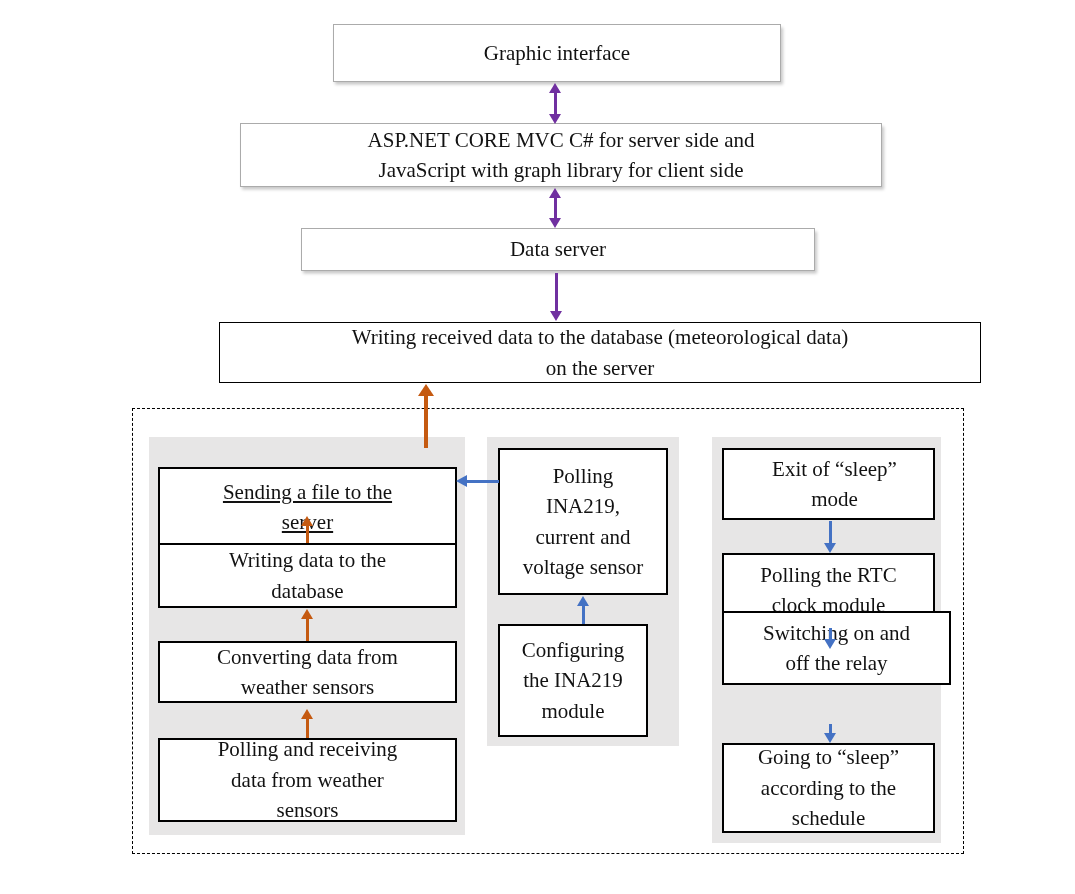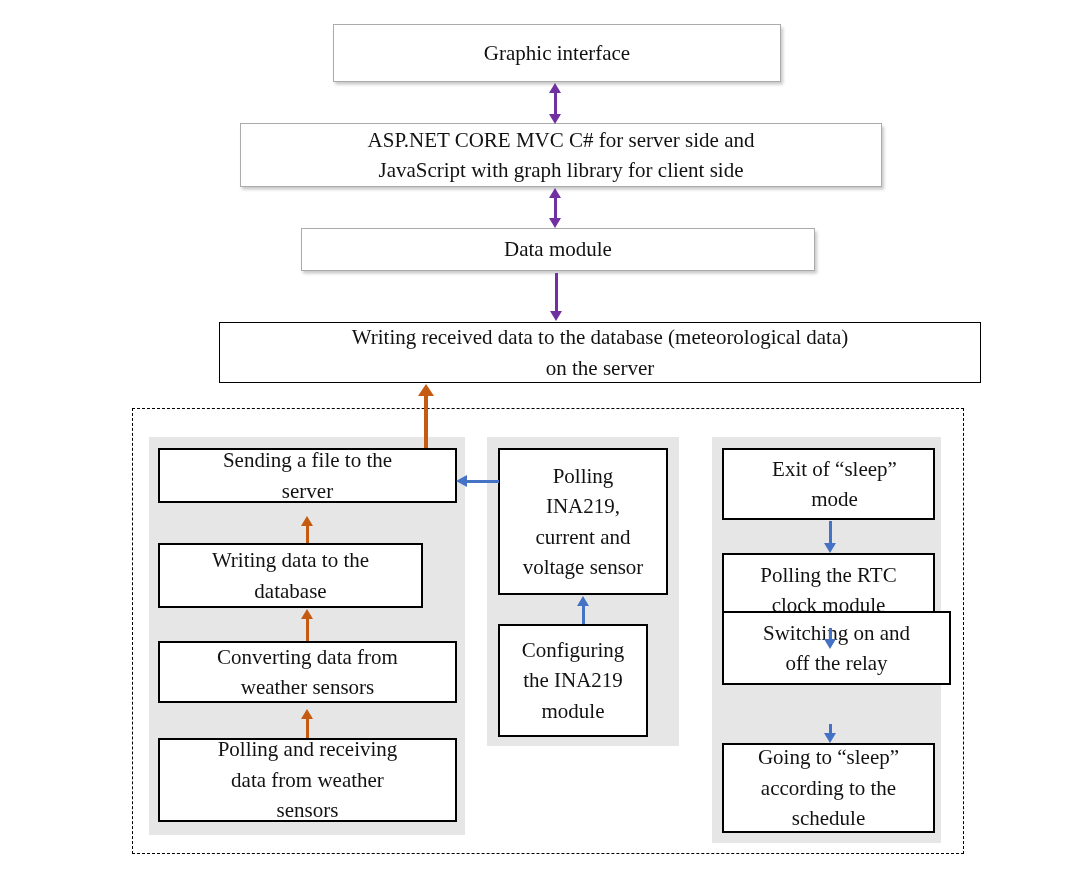--- a/index.html
+++ b/index.html
@@ -43,32 +43,32 @@
 </style>
 </head>
 <body>
 
 <div class="canvas">
 
   <div class="node round" style="left:333px;top:24px;width:448px;height:58px;">Graphic interface</div>
 
   <div class="node round" style="left:240px;top:123px;width:642px;height:64px;">ASP.NET CORE MVC C# for server side and<br>JavaScript with graph library for client side</div>
 
-  <div class="node round" style="left:301px;top:228px;width:514px;height:43px;">Data module</div>
+  <div class="node round" style="left:301px;top:228px;width:514px;height:43px;">Data server</div>
 
   <div class="node bigsq" style="left:219px;top:322px;width:762px;height:61px;">Writing received data to the database (meteorological data)<br>on the server</div>
 
   <div class="dashed" style="left:132px;top:408px;width:830px;height:444px;"></div>
 
   <div class="panel" style="left:149px;top:437px;width:316px;height:398px;"></div>
   <div class="panel" style="left:487px;top:437px;width:192px;height:309px;"></div>
   <div class="panel" style="left:712px;top:437px;width:229px;height:406px;"></div>
 
-  <div class="node sq" style="left:158px;top:448px;width:299px;height:55px;">Sending a file to the<br>server</div>
-  <div class="node sq" style="left:158px;top:543px;width:265px;height:65px;">Writing data to the<br>database</div>
+  <div class="node sq" style="left:158px;top:467px;width:299px;height:80px;text-decoration:underline;">Sending a file to the<br>server</div>
+  <div class="node sq" style="left:158px;top:543px;width:299px;height:65px;">Writing data to the<br>database</div>
   <div class="node sq" style="left:158px;top:641px;width:299px;height:62px;">Converting data from<br>weather sensors</div>
   <div class="node sq" style="left:158px;top:738px;width:299px;height:84px;">Polling and receiving<br>data from weather<br>sensors</div>
 
   <div class="node sq" style="left:498px;top:448px;width:170px;height:147px;">Polling<br>INA219,<br>current and<br>voltage sensor</div>
   <div class="node sq" style="left:498px;top:624px;width:150px;height:113px;">Configuring<br>the INA219<br>module</div>
 
   <div class="node sq" style="left:722px;top:448px;width:213px;height:72px;padding-left:12px;">Exit of “sleep”<br>mode</div>
   <div class="node sq" style="left:722px;top:553px;width:213px;height:74px;">Polling the RTC<br>clock module</div>
   <div class="node sq" style="left:722px;top:611px;width:229px;height:74px;">Switching on and<br>off the relay</div>
   <div class="node sq" style="left:722px;top:743px;width:213px;height:90px;">Going to “sleep”<br>according to the<br>schedule</div>

